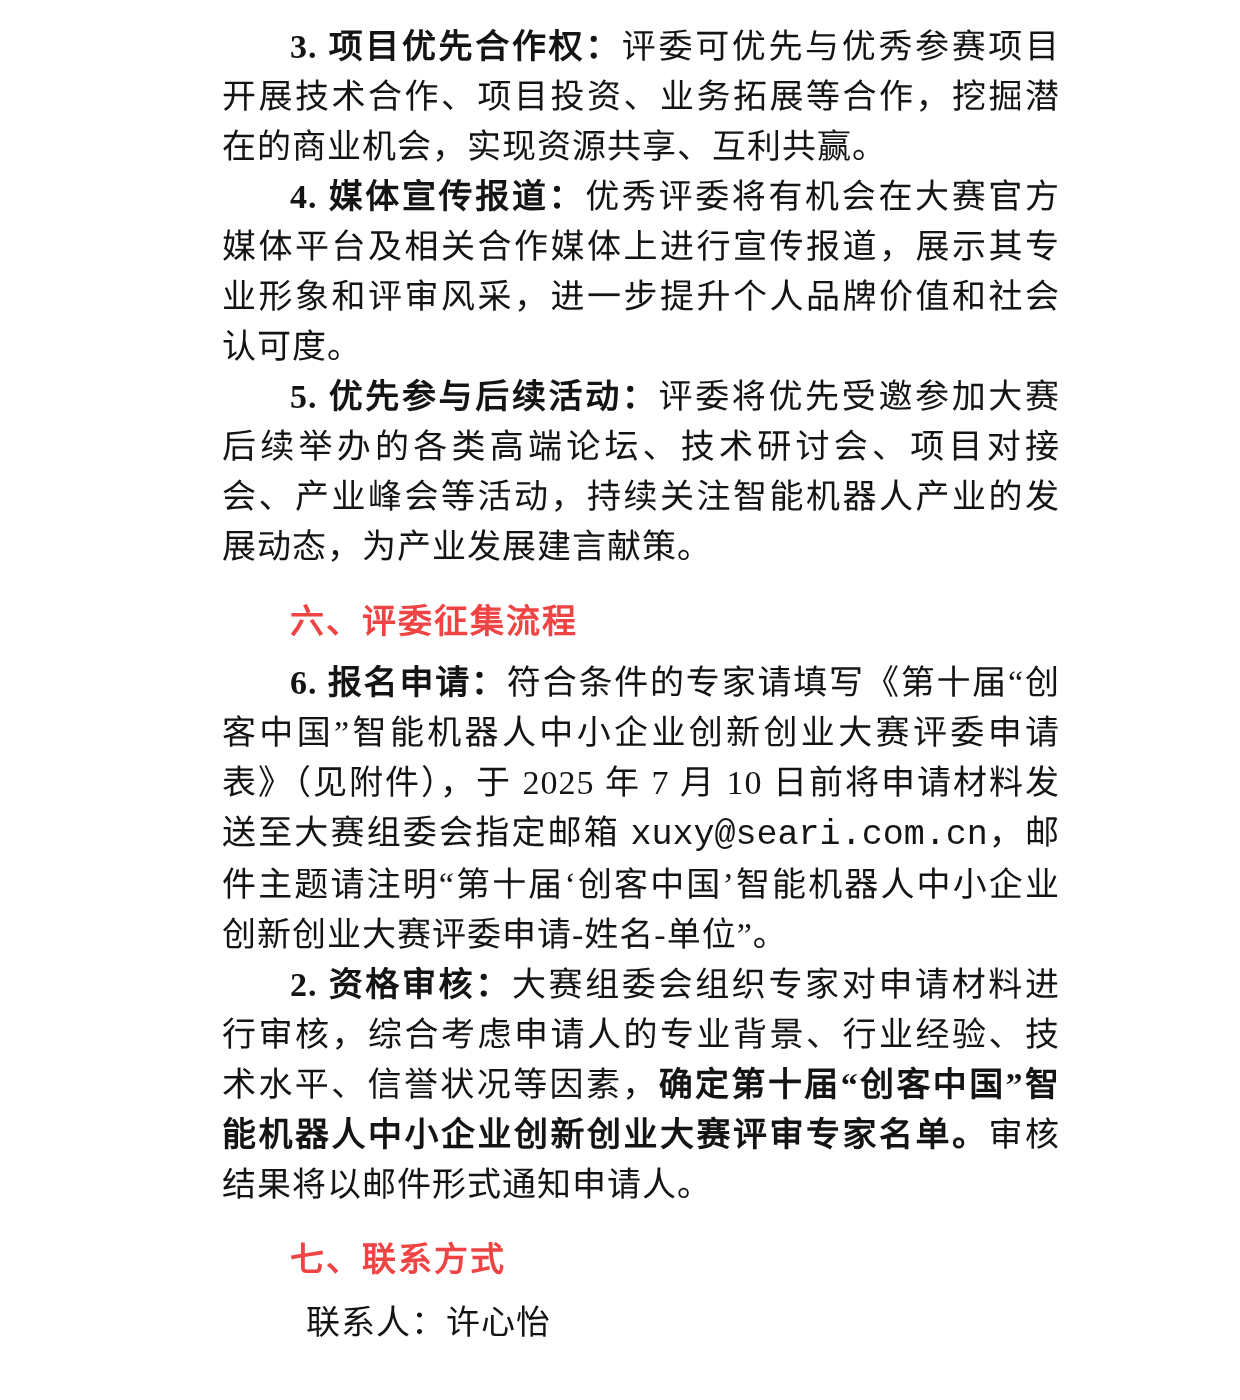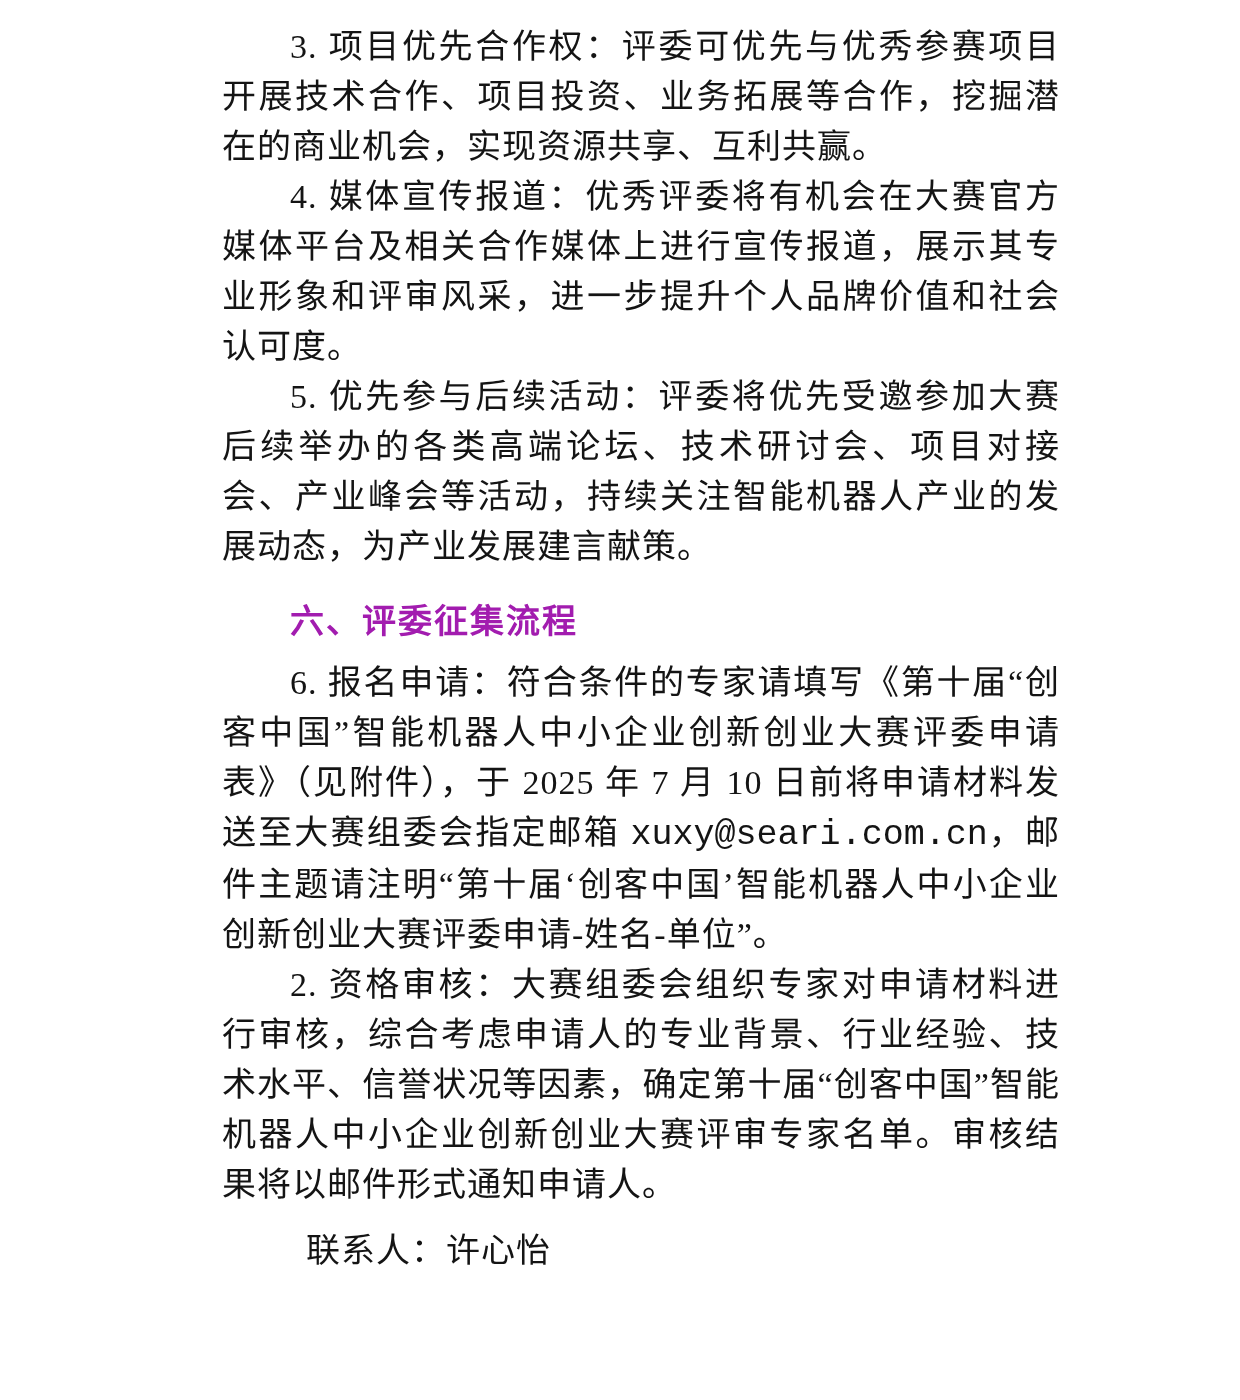--- a/index.html
+++ b/index.html
@@ -20,30 +20,30 @@
     overflow: hidden;
   }
   .para {
     margin: 0;
     text-align: justify;
     line-height: 50px;
     text-indent: 68px;
     letter-spacing: 1px;
   }
   .para b, .lead {
-    font-weight: 400;
+    font-weight: 700;
   }
   .heading {
     margin: 26px 0 14px 0;
     text-indent: 68px;
     font-family: "Liberation Sans", "DejaVu Sans", sans-serif;
     font-size: 34px;
     font-weight: 700;
     line-height: 46px;
-    color: #a21caf;
+    color: #ef4444;
     letter-spacing: 2px;
   }
   .contact-line {
     margin: 16px;
     text-indent: 68px;
     line-height: 50px;
     letter-spacing: 1px;
   }
   .mono {
     font-family: "Liberation Mono", "DejaVu Sans Mono", monospace;
@@ -61,17 +61,18 @@
   <p class="para"><b class="lead">4. 媒体宣传报道：</b><span>优秀评委将有机会在大赛官方媒体平台及相关合作媒体上进行宣传报道，展示其专业形象和评审风采，进一步提升个人品牌价值和社会认可度。</span></p>
 
   <p class="para"><b class="lead">5. 优先参与后续活动：</b><span>评委将优先受邀参加大赛后续举办的各类高端论坛、技术研讨会、项目对接会、产业峰会等活动，持续关注智能机器人产业的发展动态，为产业发展建言献策。</span></p>
 
   <h2 class="heading">六、评委征集流程</h2>
 
   <p class="para"><b class="lead">6. 报名申请：</b><span>符合条件的专家请填写《第十届“创客中国”智能机器人中小企业创新创业大赛评委申请表》（见附件），于 2025 年 7 月 10 日前将申请材料发送至大赛组委会指定邮箱 </span><span class="mono">xuxy@seari.com.cn</span><span>，邮件主题请注明“第十届‘创客中国’智能机器人中小企业创新创业大赛评委申请-姓名-单位”。</span></p>
 
   <p class="para"><b class="lead">2. 资格审核：</b><span>大赛组委会组织专家对申请材料进行审核，综合考虑申请人的专业背景、行业经验、技术水平、信誉状况等因素，</span><b>确定第十届“创客中国”智能机器人中小企业创新创业大赛评审专家名单。</b><span>审核结果将以邮件形式通知申请人。</span></p>
 
+  <h2 class="heading">七、联系方式</h2>
 
   <p class="contact-line"><span>联系人：</span><span>许心怡</span></p>
 
 
 </div>
 
 </body></html>

